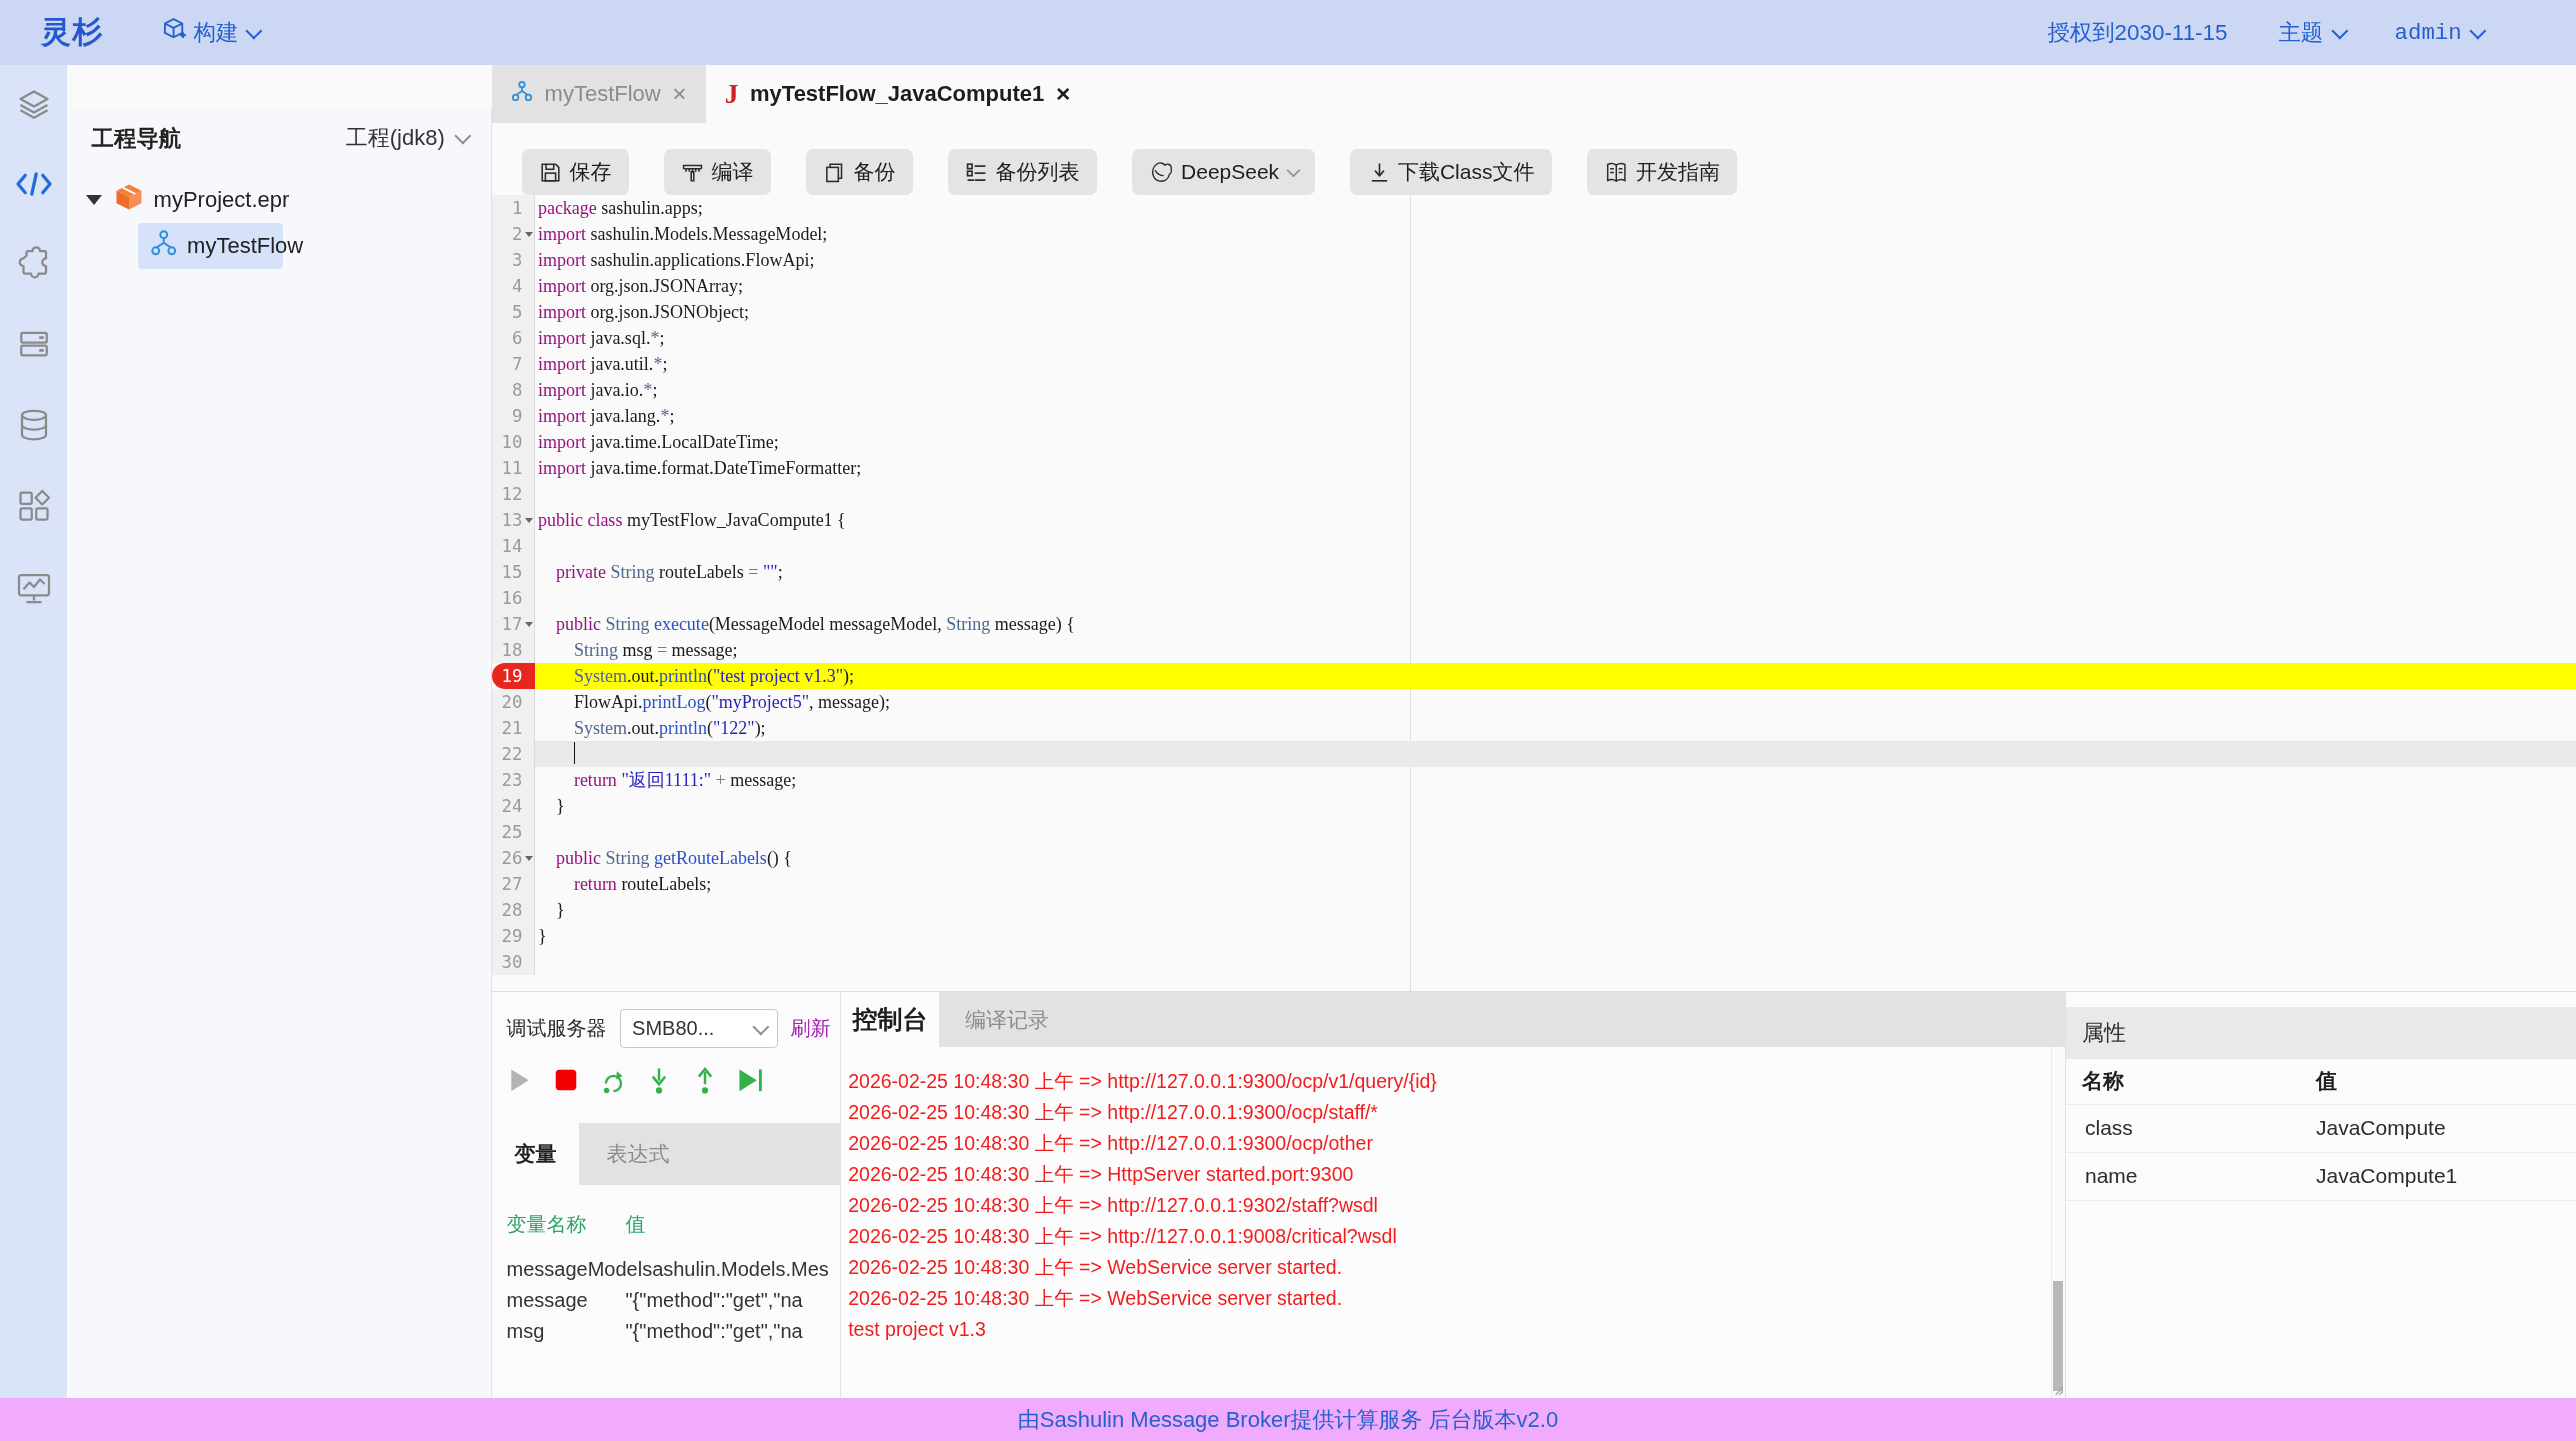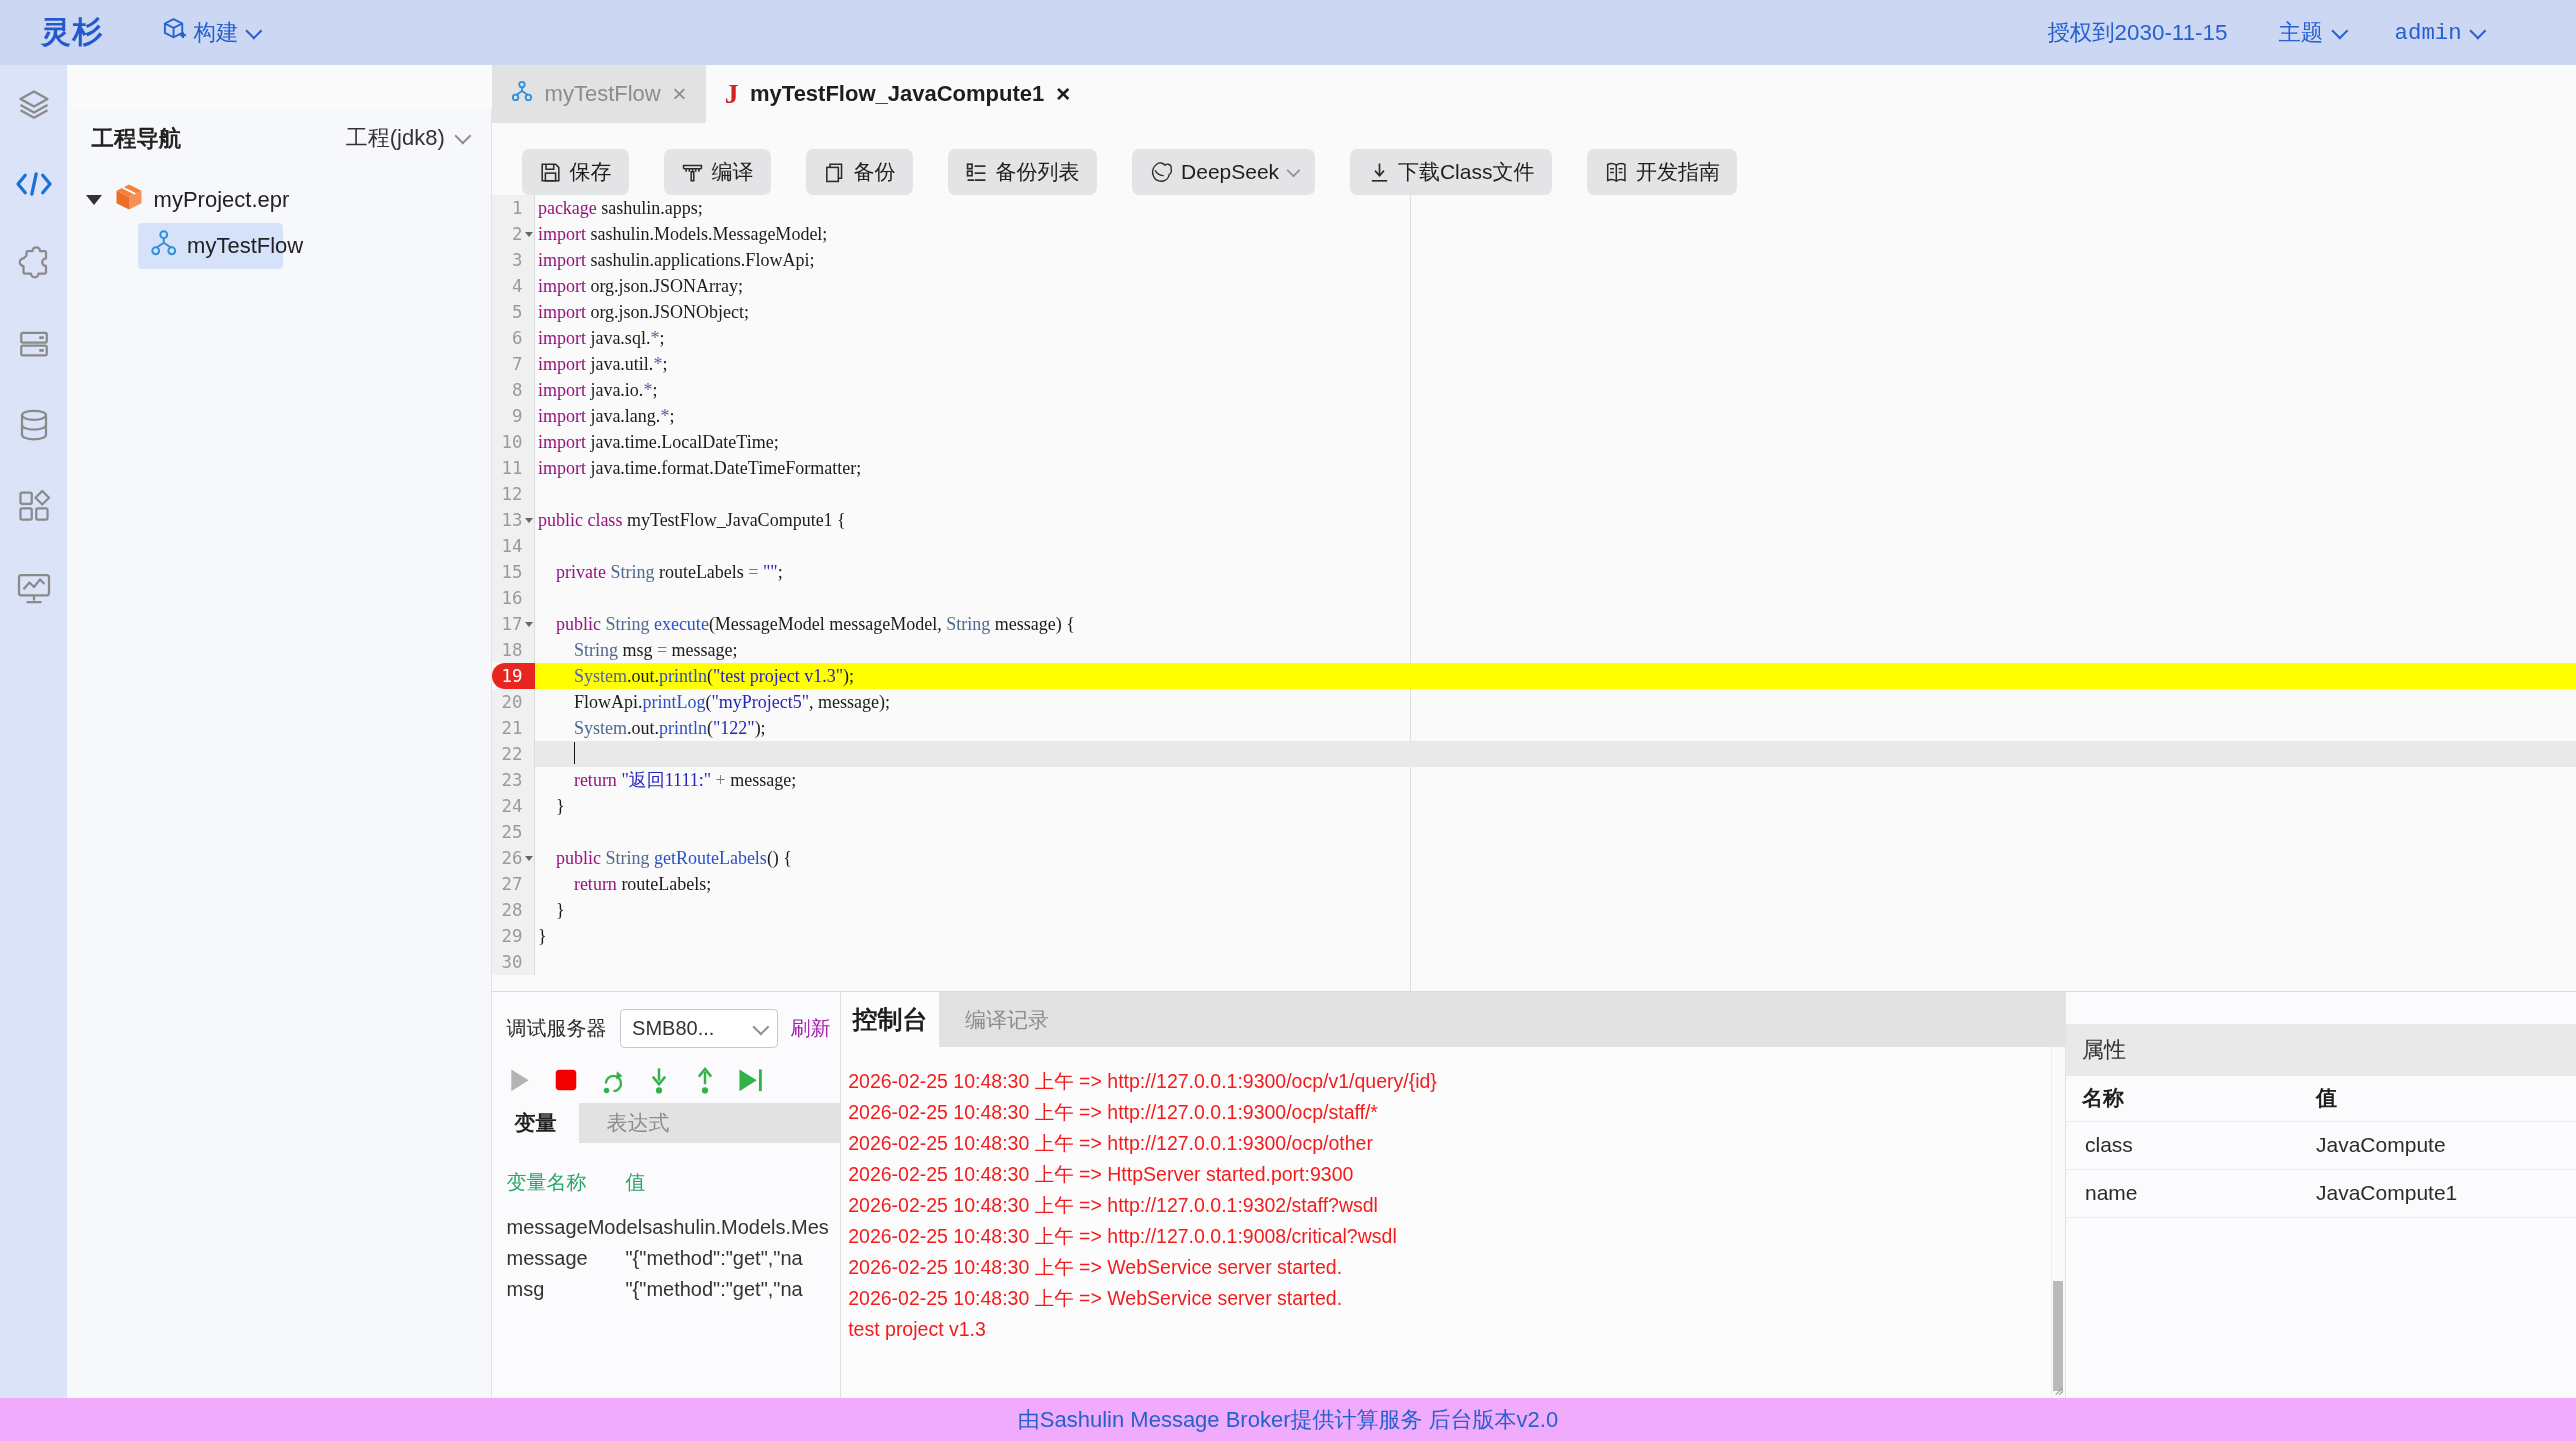--- a/index.html
+++ b/index.html
@@ -61,40 +61,40 @@
 
   
   .bottom { left:492px; top:991px; width:2084px; height:407px; border-top:0.7px solid #dcdcdc; background:#fbfbfd; }
   .debug-panel { position:absolute; left:0; top:0; width:349px; height:407px; border-right:0.7px solid #e2e2e6; overflow:hidden; }
   .dbg-server-row { display:flex; align-items:center; margin:17.4px 0 0 14.5px; gap:13px; font-size:20px; color:#2b2b2b; }
   .dbg-select { width:158px; height:39px; background:#fff; border:0.7px solid #c8c8cc; border-radius:4.3px; display:flex; align-items:center; padding:0 11.6px; font-size:20px; color:#333; cursor:pointer; }
   .dbg-select .chev { margin-left:auto; }
   .refresh { color:#a21caf; font-size:20px; }
   .dbg-icons { display:flex; align-items:center; gap:17.4px; margin:16px 0 0 13px; height:32px; }
   .dbg-icons .ic { width:29px; height:29px; display:flex; align-items:center; justify-content:center; cursor:pointer; }
-  .dbg-tabs { display:flex; margin-top:7px; height:40px;text-align:right; }
+  .dbg-tabs { display:flex; margin-top:27px; height:62px;text-align:right; }
   .dbg-tab-var { width:87px; display:flex; align-items:center; justify-content:center; font-size:21px; font-weight:bold; color:#1f1f1f; cursor:pointer; }
   .dbg-tab-expr { flex:1; background:#e2e2e2; display:flex; align-items:center; padding-left:27.5px; font-size:21px; color:#8c8c8c; cursor:pointer; }
   .var-table { margin-top:26px; padding-left:14.5px; font-size:20px; }
   .var-hrow { display:flex; color:#2aa567; margin-bottom:16px; }
   .var-hname { flex:0 0 119px; }
   .var-row { display:flex; color:#333; height:31px; line-height:31px; white-space:nowrap; overflow:hidden; }
   .var-name { flex:0 0 auto; min-width:119px; }
 
   .console-panel { position:absolute; left:349px; top:0; width:1225px; height:407px; border-right:0.7px solid #e2e2e6; background:#fcfcfd; overflow:hidden; }
   .con-tabs { display:flex; height:55px; }
   .con-tab-active { width:98px; display:flex; align-items:center; justify-content:center; font-size:25px; font-weight:bold; color:#1d1d1d; background:#fcfcfd; cursor:pointer; }
   .con-tab-rest { flex:1; background:#e2e2e2; display:flex; align-items:center; padding-left:26px; font-size:21px; color:#8c8c8c; cursor:pointer; }
   .con-log { padding:19px 0 0 7.2px; }
   .con-line { font-size:19.5px; color:#f31b1b; height:31px; line-height:31px; white-space:nowrap; }
   .con-scroll-track { position:absolute; right:0; top:55px; width:14.5px; height:352px; background:#fafafa; border-left:0.7px solid #ececec; }
   .con-scroll-thumb { position:absolute; right:2.2px; top:234px; width:10px; height:110px; background:#b9b9b9; cursor:pointer; }
   .con-grip { position:absolute; right:1.4px; bottom:1.4px; }
 
-  .props-panel { position:absolute; left:1574px; top:17px; width:510px; height:407px; background:#fbfbfd; }
+  .props-panel { position:absolute; left:1574px; top:0; width:510px; height:407px; background:#fbfbfd; }
   .props-header { margin-top:14.5px; height:52px; background:#e9e9e9; display:flex; align-items:center; padding-left:16px; font-size:22px; color:#2f2f2f; }
   .props-hrow { display:flex; height:46px; align-items:center; font-size:21px; font-weight:bold; color:#1f1f1f; border-bottom:0.7px solid #ececef; }
   .props-hname { flex:0 0 250px; padding-left:16px; }
   .prop-row { display:flex; min-height:48px; align-items:center; font-size:21px; color:#2b2b2b; border-bottom:0.7px solid #ececef; }
   .prop-name { flex:0 0 250px; padding-left:19px; }
   .prop-select { width:240px; height:41px; background:#fff; border:0.7px solid #c9c9cd; border-radius:2.9px; display:flex; align-items:center; padding:0 14.5px; color:#333; cursor:pointer; }
   .prop-select .chev { margin-left:auto; border-color:#a7a7ab; }
 
   
   .footer { left:0; top:1398px; width:2576px; height:43px; background:#f0abfc; display:flex; align-items:center; justify-content:center; font-size:22px; color:#2560cf; }

